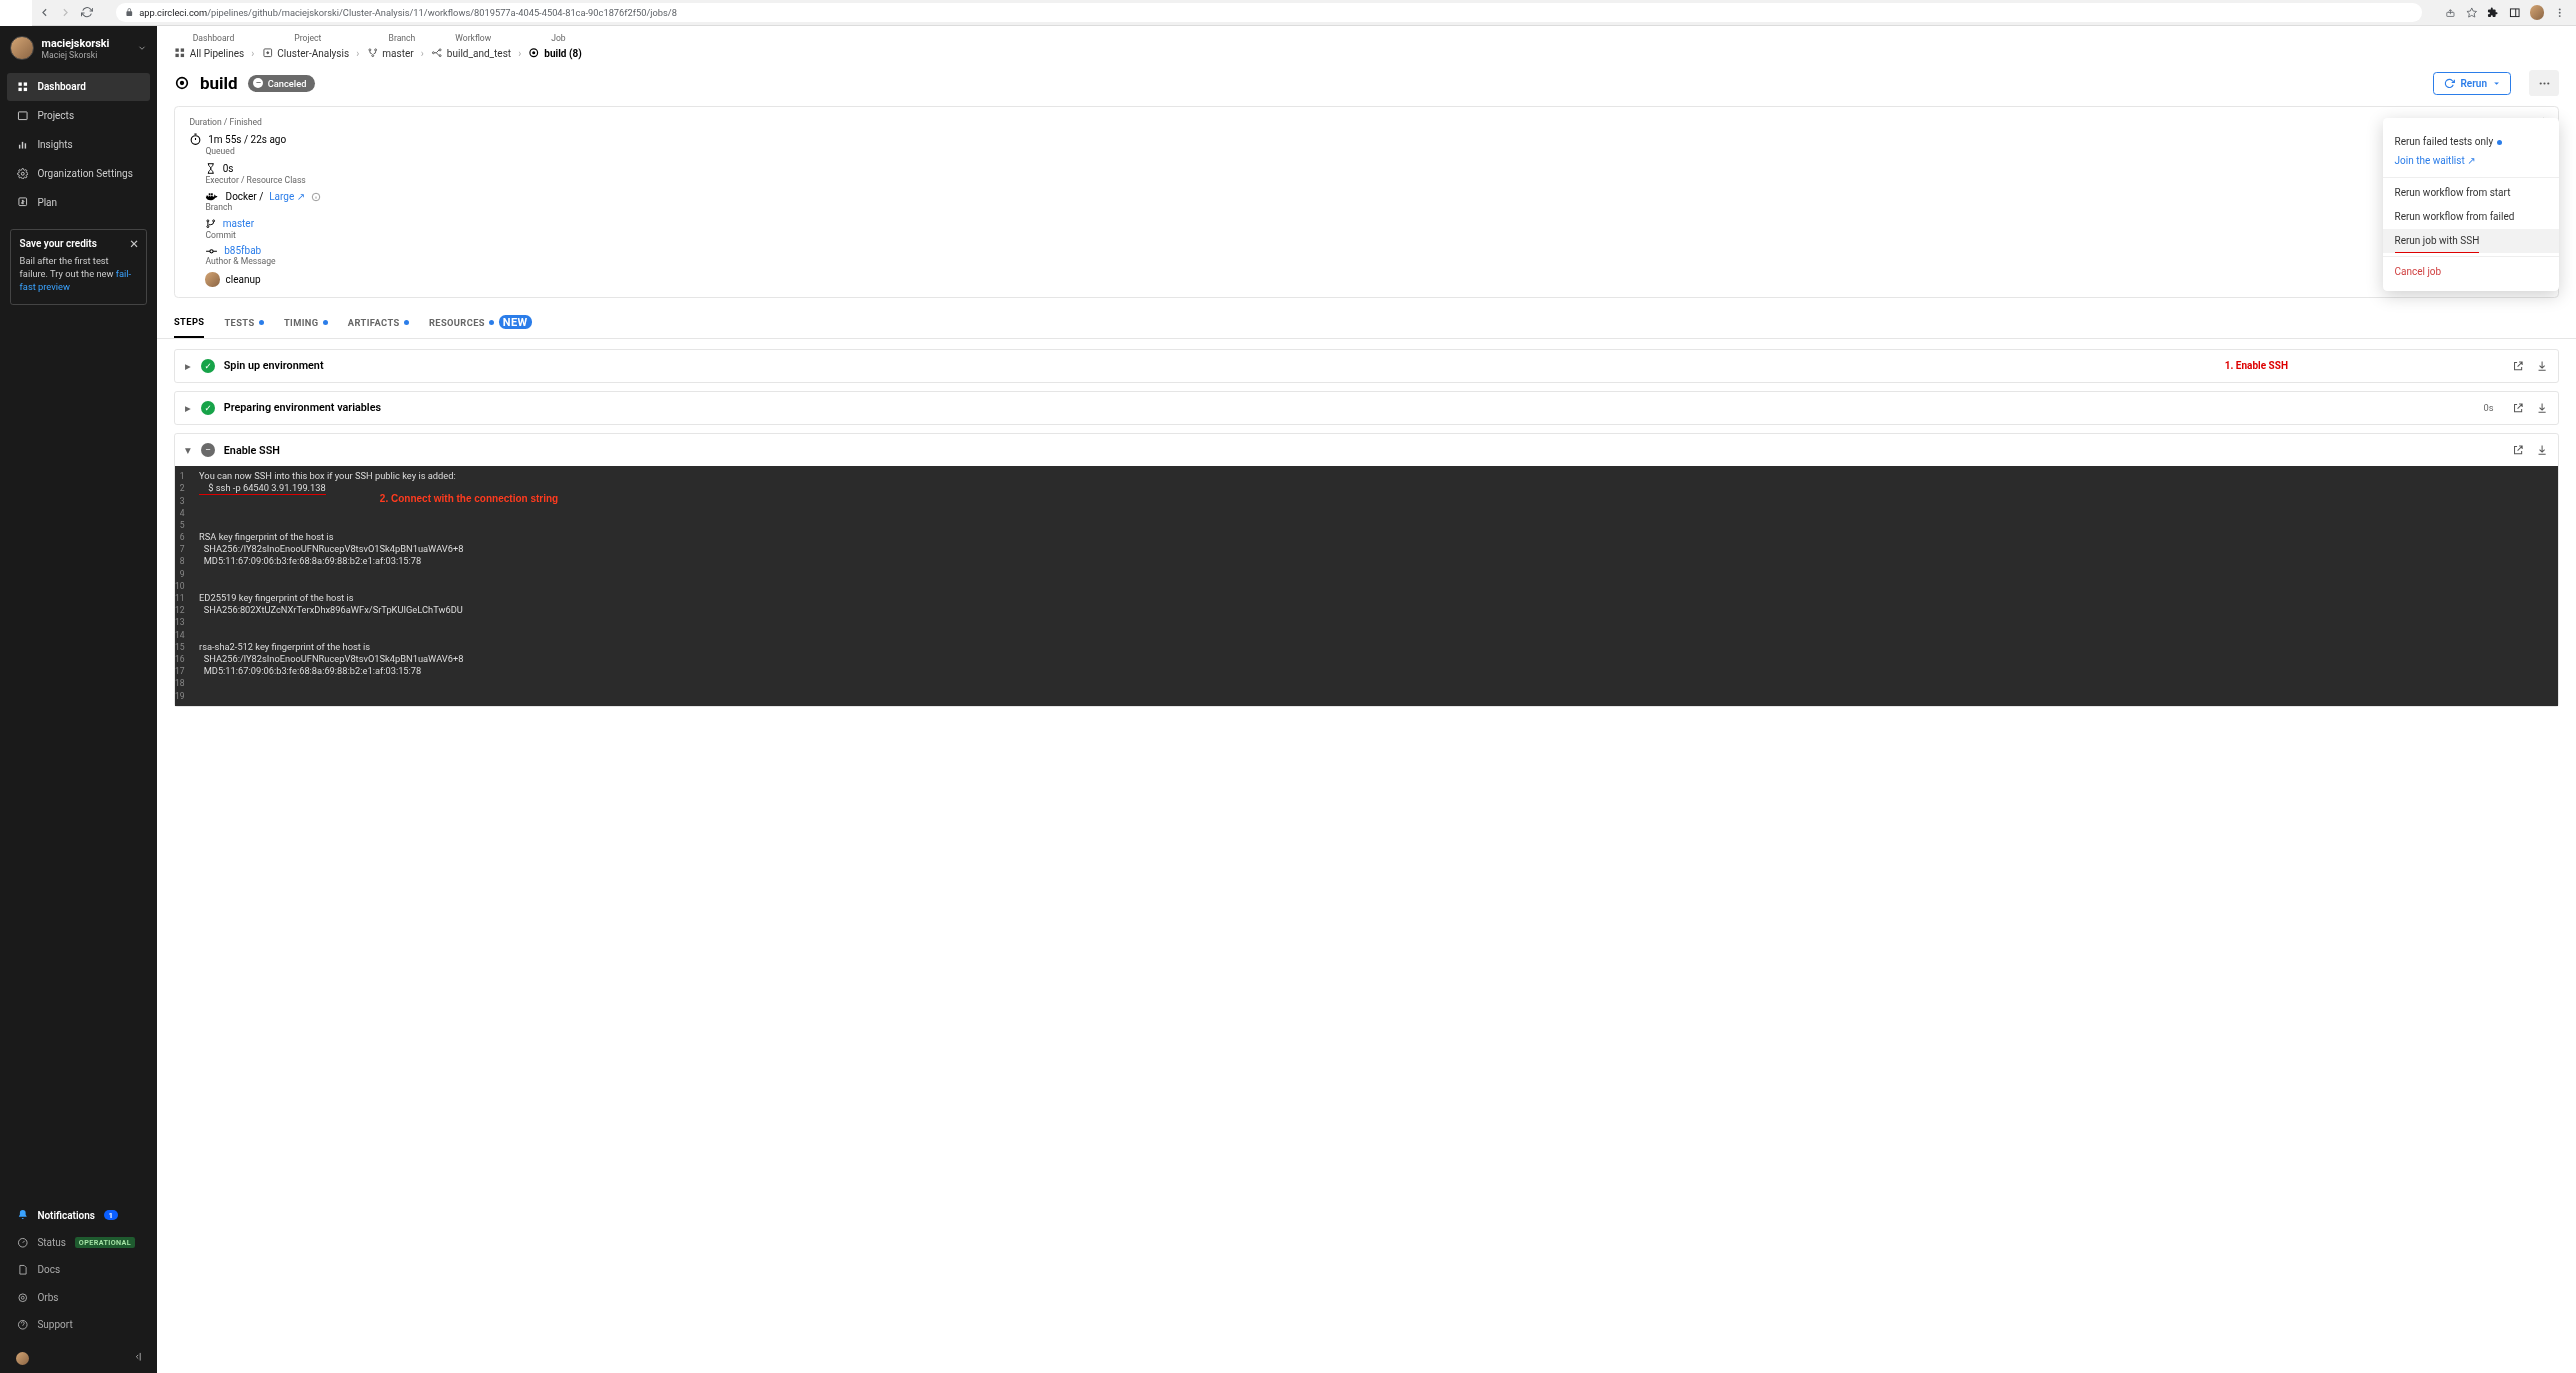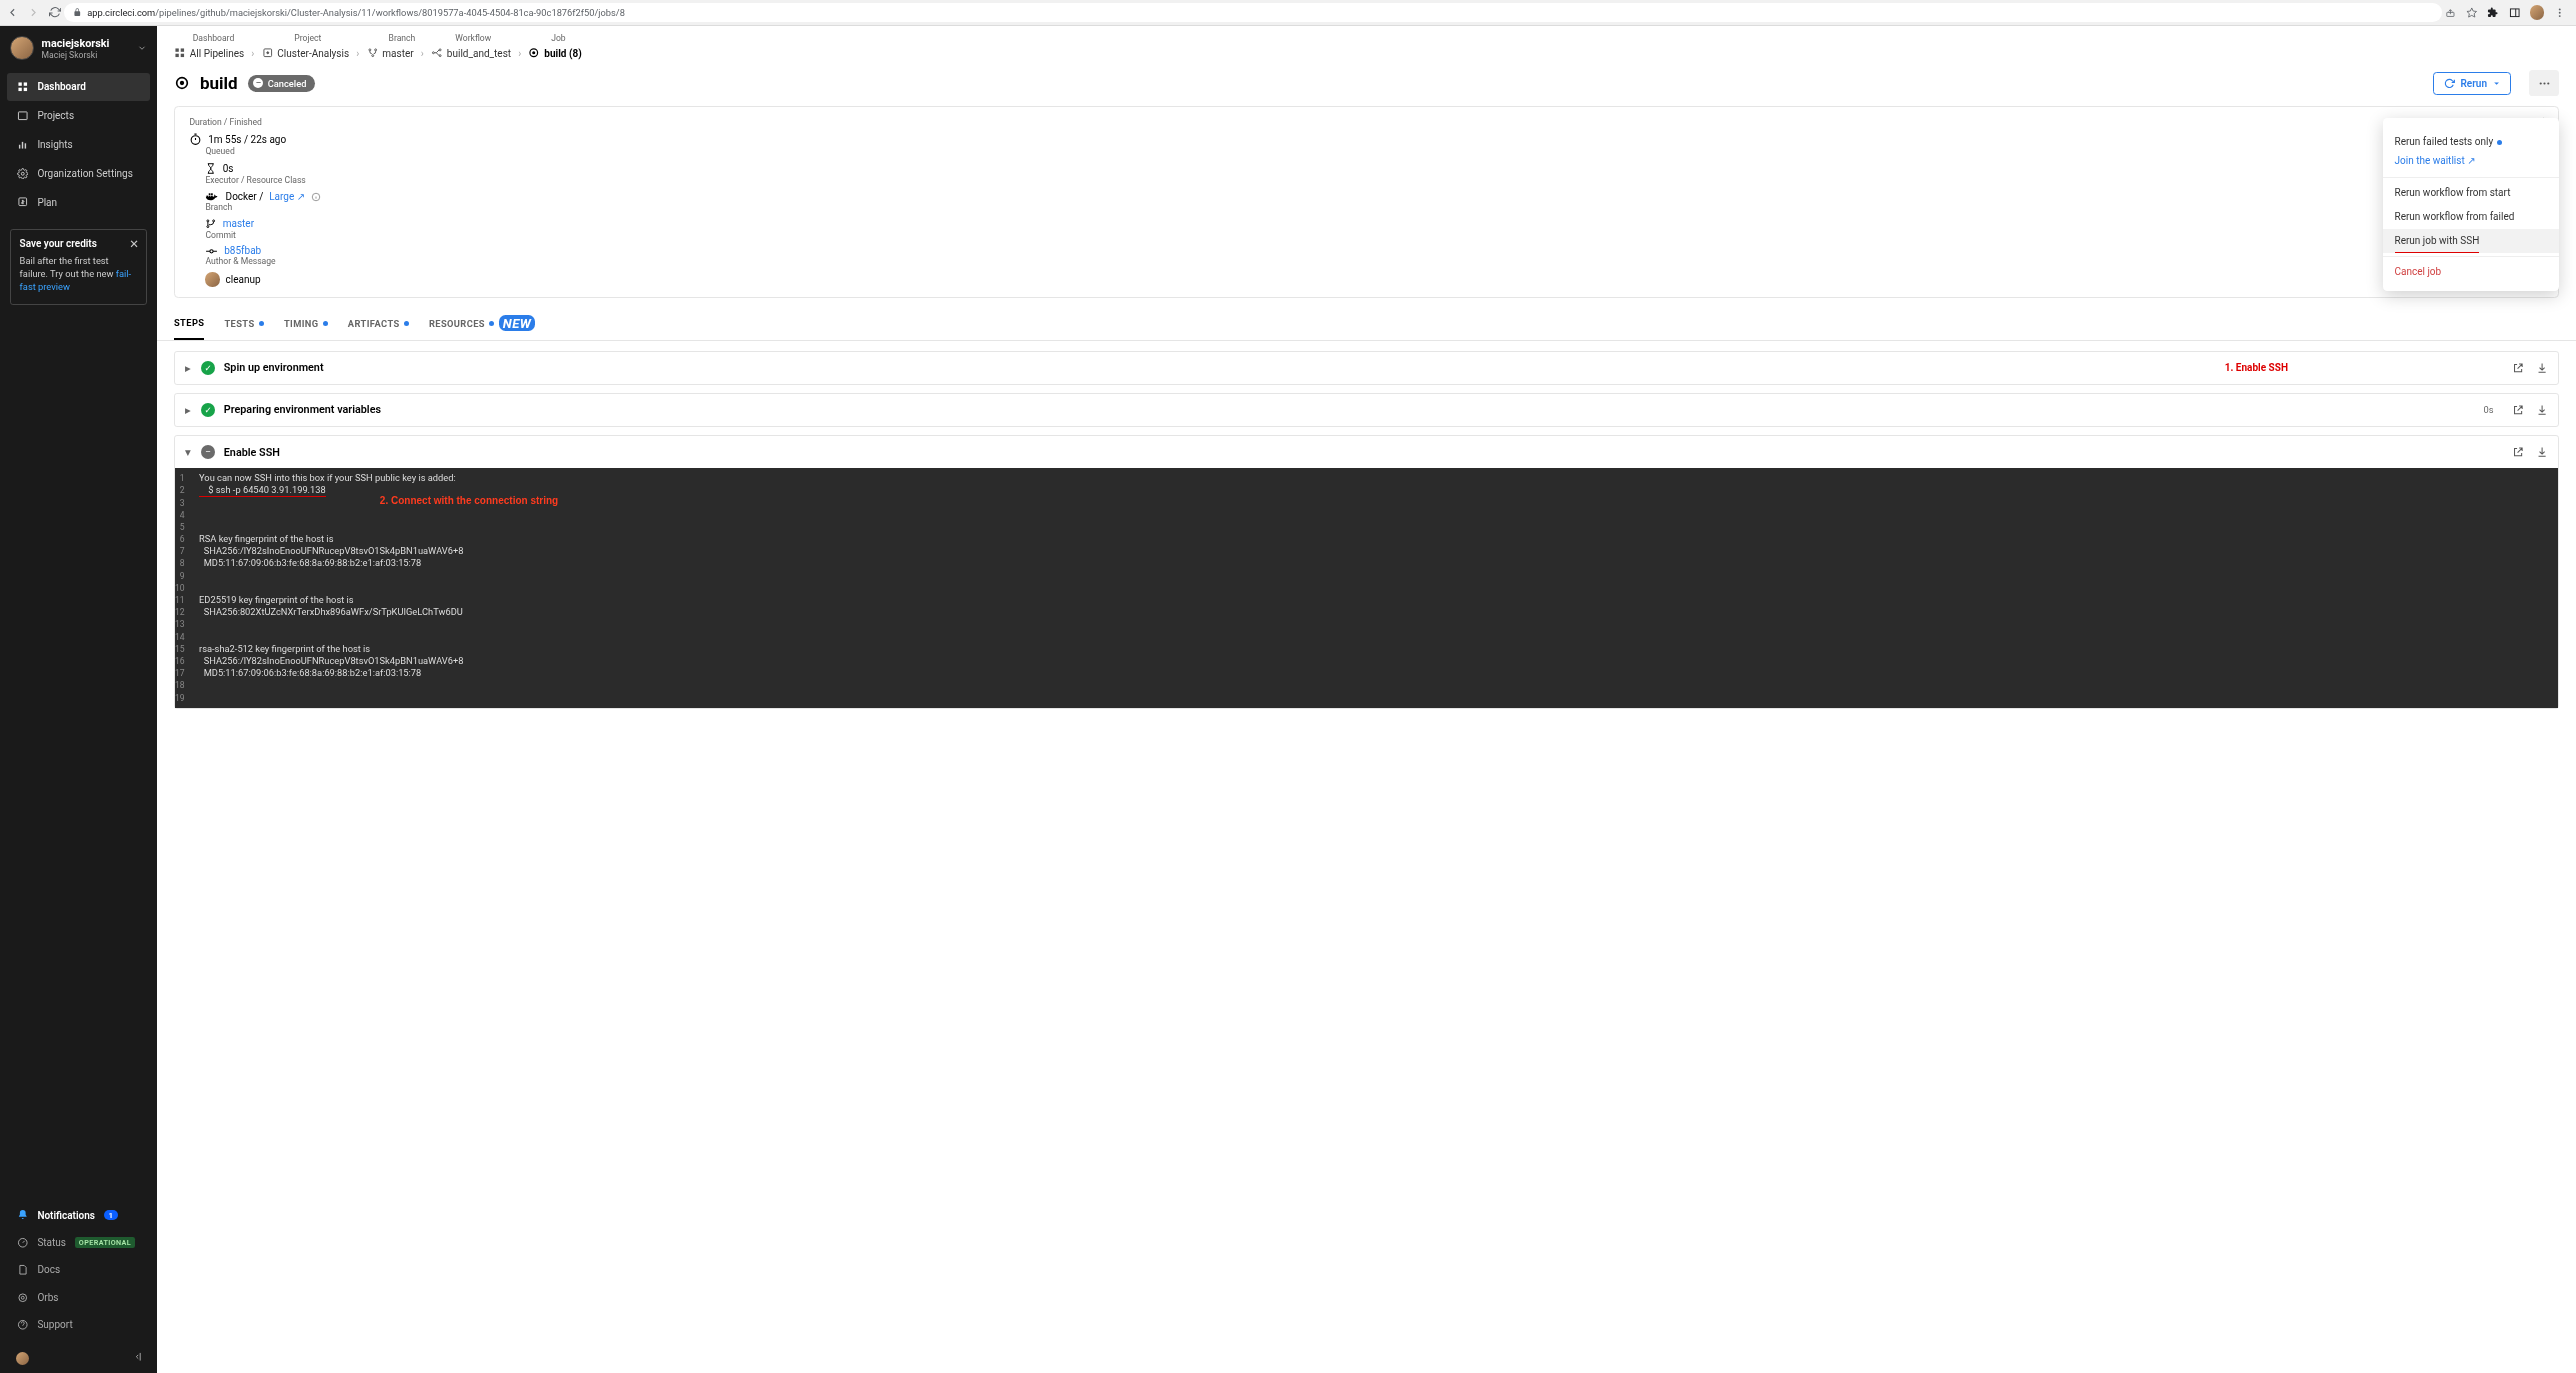--- a/index.html
+++ b/index.html
@@ -1,17 +1,17 @@
 <!DOCTYPE html>
 <html style="font-size:11.5px"><head>
 <meta charset="utf-8">
 <style>
 * { box-sizing: border-box; margin: 0; padding: 0; font-family: -apple-system, BlinkMacSystemFont, "Segoe UI", Roboto, sans-serif; }
 body { background: #fff; overflow: hidden; }
-.browser-bar { height: 26px; background: #f1f1f1; display: flex; align-items: center; padding: 0 5.8px; gap: 3px; border-bottom: 0.7px solid #dcdcdc; }
+.browser-bar { height: 26px; background: #f1f1f1; display: flex; align-items: center; padding: 0 5.8px; gap: 23px; border-bottom: 0.7px solid #dcdcdc; margin-left: 32px; }
 .browser-bar .nav-icons { display: flex; gap: 8.6px; align-items: center; }
 .browser-bar svg { flex-shrink: 0; }
 .url-bar { flex: 1; height: 18.7px; background: #fff; border-radius: 9.3px; display: flex; align-items: center; padding: 0 8.6px; font-size: 9.3px; color: #5f6368; gap: 5.8px; }
 .url-bar .lock { color: #5f6368; }
 .url-bar .domain { color: #202124; }
 .browser-right { display: flex; gap: 10px; align-items: center; padding-right: 4.3px; }
 .avatar-small { width: 14.4px; height: 14.4px; border-radius: 50%; background: linear-gradient(135deg,#d4a574,#8b6544); }
 
 .app { display: flex; height: calc(100vh - 26px); }
 .sidebar { width: 157px; background: #1a1a1a; color: #ccc; display: flex; flex-direction: column; }
@@ -62,21 +62,21 @@
 .metric:last-child { border-right: none; }
 .metric-label { font-size: 8.6px; color: #666; }
 .metric-value { font-size: 10px; color: #000; display: flex; align-items: center; gap: 5.8px; }
 .link-blue { color: #2b7de9; }
 .tiny-avatar { width: 14.4px; height: 14.4px; border-radius: 50%; background: linear-gradient(135deg,#d4a574,#8b6544); }
 
 .tabs { display: flex; gap: 20px; padding: 13px 17px 0; border-bottom: 0.7px solid #e5e5e5; }
 .tab { padding: 4.3px 0 8.6px; font-size: 9.3px; font-weight: 700; color: #666; letter-spacing: 0.4px; cursor: pointer; display: flex; align-items: center; gap: 4.3px; }
 .tab.active { color: #000; border-bottom: 2.2px solid #000; }
 .tab-dot { width: 5px; height: 5px; border-radius: 50%; background: #2b7de9; }
-.new-badge { background: #2b7de9; color: #fff; border-radius: 6.5px; font-size: 13px; padding: 0.7px 4.3px; font-weight: 700; font-style: italic; }
+.new-badge { background: #2b7de9; color: #fff; border-radius: 6.5px; font-size: 11px; padding: 0.7px 4.3px; font-weight: 700; }
 
 .steps { padding: 10px 17px; display: flex; flex-direction: column; gap: 8.6px; }
 .step-row { border: 0.7px solid #e5e5e5; border-radius: 2.9px; background: #fff; }
 .step-header { display: flex; align-items: center; padding: 8.6px 10px; gap: 8.6px; }
 .step-caret { width: 7.2px; color: #666; }
 .step-status { width: 14.4px; height: 14.4px; border-radius: 50%; display: flex; align-items: center; justify-content: center; color: #fff; font-size: 8.6px; }
 .step-status.success { background: #17a349; }
 .step-status.neutral { background: #6a6a6a; }
 .step-title { font-size: 10.8px; font-weight: 600; }
 .step-actions { margin-left: auto; display: flex; gap: 11.5px; color: #555; }

